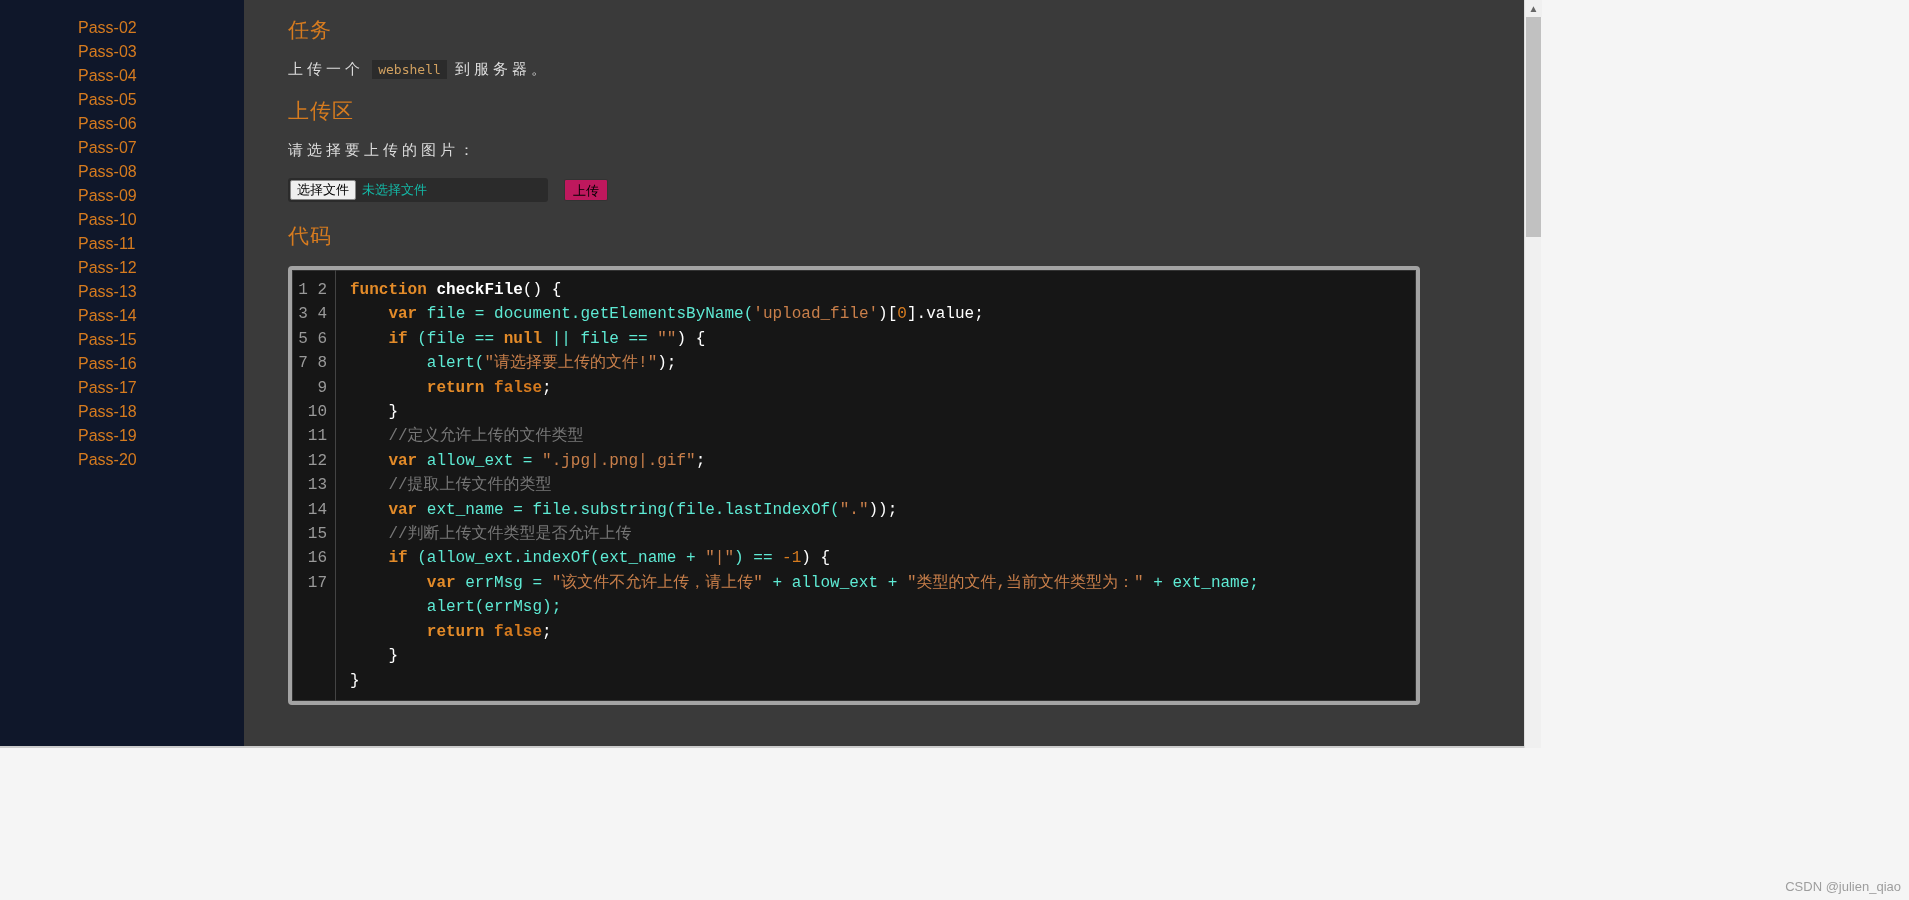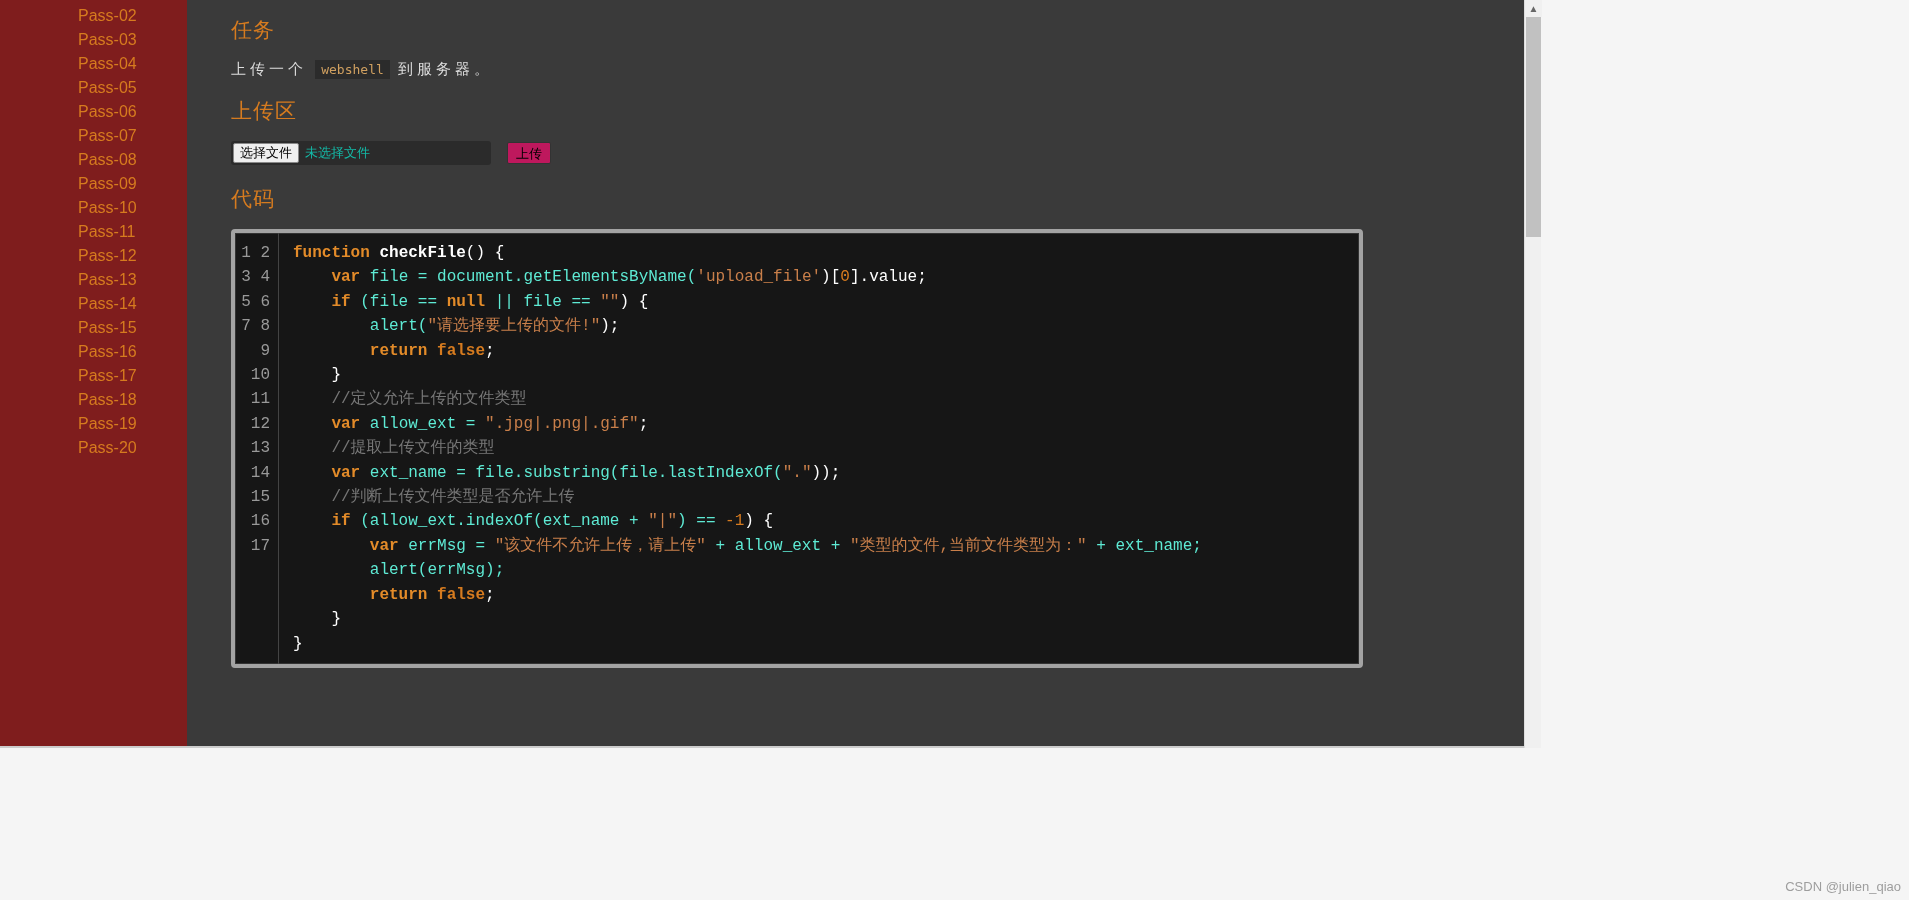--- a/index.html
+++ b/index.html
@@ -45,23 +45,23 @@
   }
   .scrollbar-v .thumb {
     position: absolute;
     top: 17px;
     width: 15px;
     left: 1px;
     height: 220px;
     background: #c1c1c1;
   }
   .sidebar {
-    width: 187px;
-    background: #7f1d1d;
-    padding-top: 4px;
+    width: 244px;
+    background: #0f172a;
+    padding-top: 16px;
     flex-shrink: 0;
   }
   .sidebar-list {
     list-style: none;
     padding-left: 78px;
   }
   .sidebar-list li {
     color: #d67b1f;
     font-size: 16px;
     line-height: 24px;
@@ -215,20 +215,21 @@
         </ul>
     </aside>
 
     <main class="main">
       <h2>任务</h2>
       <p class="task-text">
         <span>上传一个 </span><span class="code-tag">webshell</span><span> 到服务器。</span>
       </p>
 
       <h2>上传区</h2>
+      <p class="upload-label">请选择要上传的图片：</p>
 
       <div class="upload-row">
         <div class="file-input">
           <span class="file-btn">选择文件</span>
           <span class="file-text">未选择文件</span>
         </div>
         <button class="submit-btn">上传</button>
       </div>
 
       <h2>代码</h2>

